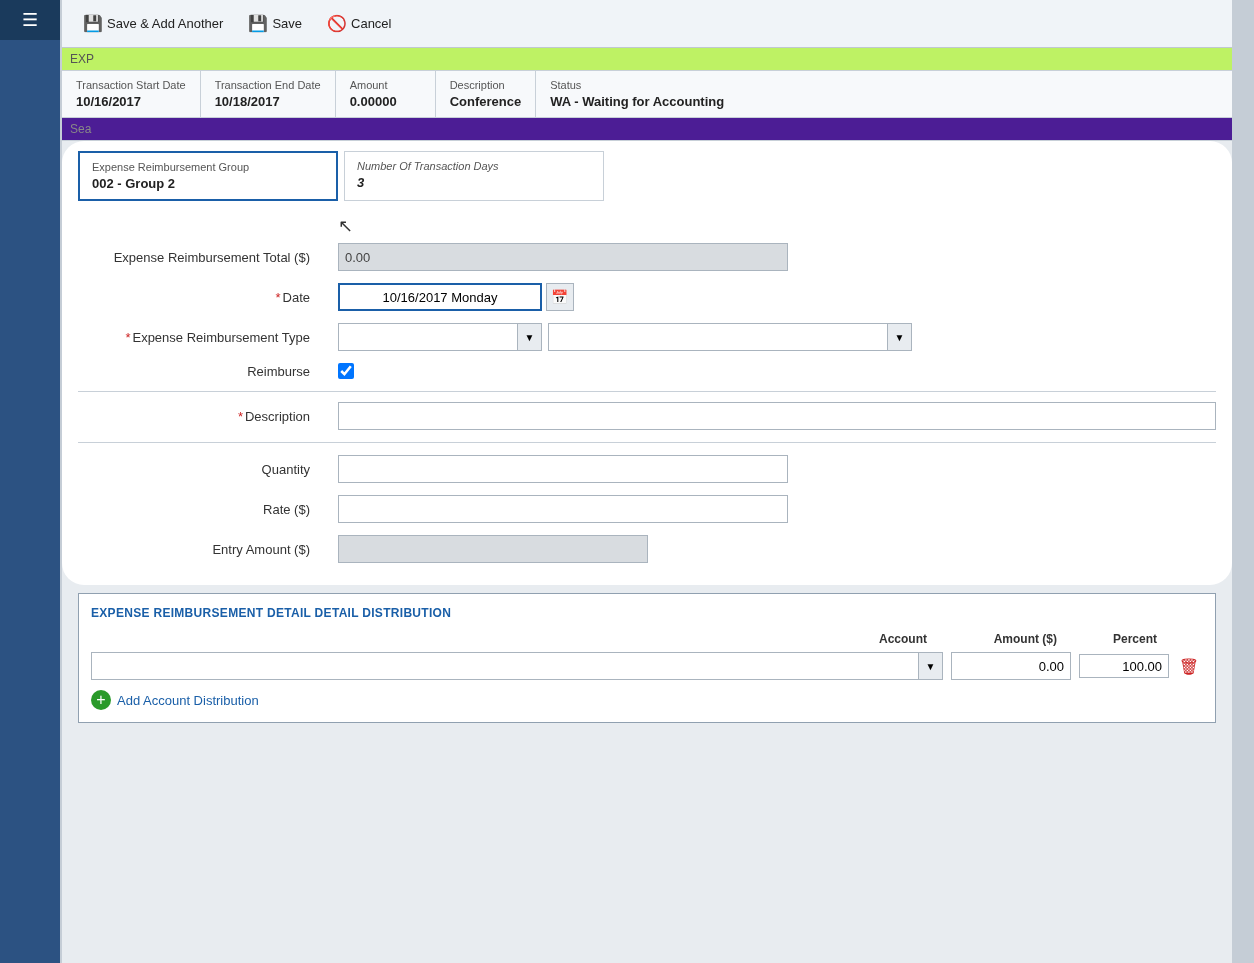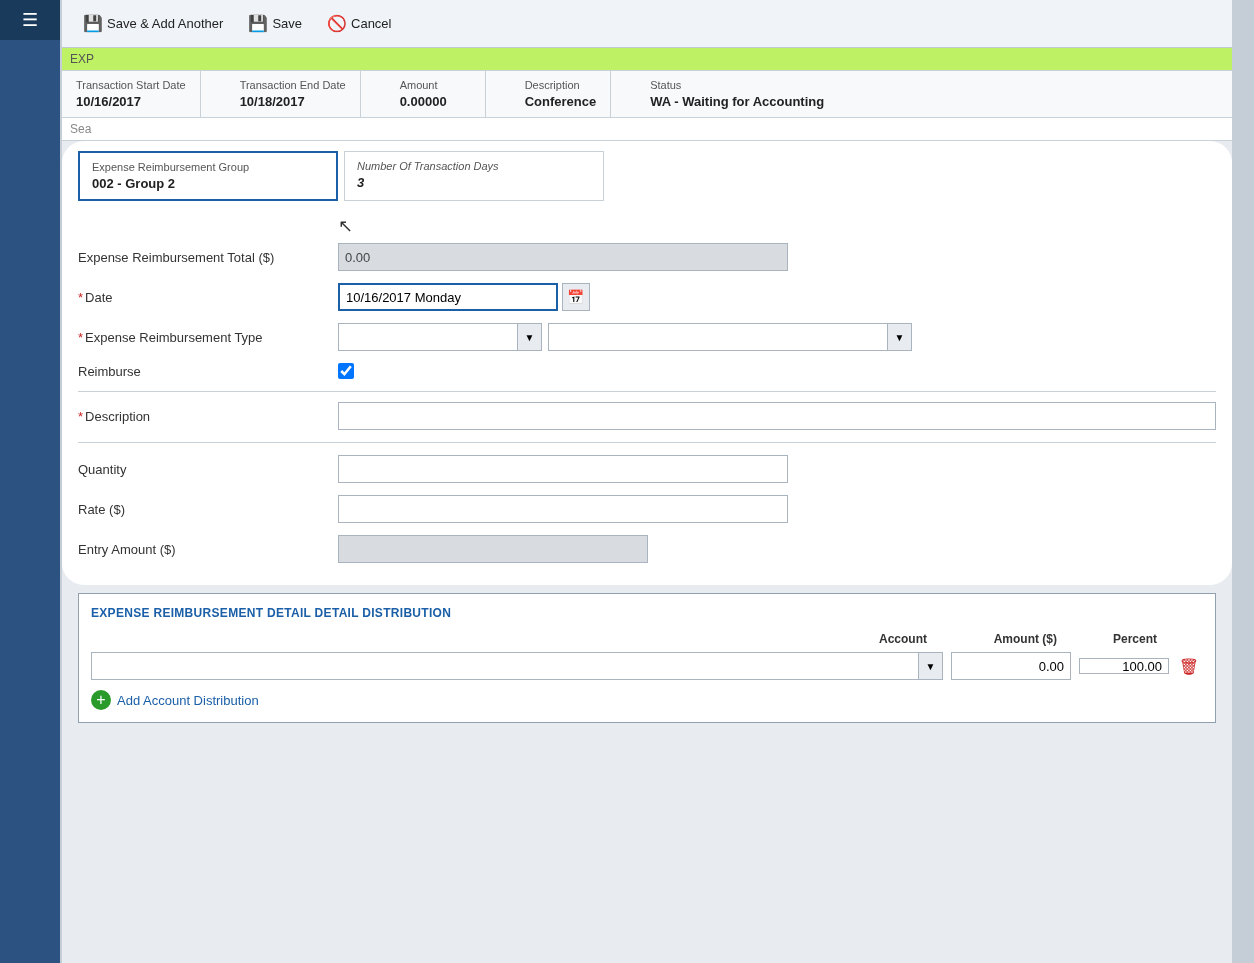--- a/index.html
+++ b/index.html
@@ -70,21 +70,20 @@
       justify-content: center;
     }
     .save-icon { color: #1a5fa8; font-size: 16px; }
     .cancel-icon { color: #cc2222; font-size: 16px; }
 
     
     .info-header {
       display: flex;
       border-bottom: 1px solid #c8d0d8;
       background: #f7f9fb;
-      gap: 25px;
     }
     .info-cell {
       padding: 8px 14px;
       border-right: 1px solid #c8d0d8;
       min-width: 100px;
     }
     .info-cell:last-child { border-right: none; }
     .info-label {
       font-size: 11px;
       color: #555;
@@ -134,23 +133,23 @@
       font-style: italic;
     }
 
     
     .form-row {
       display: flex;
       align-items: center;
       margin-bottom: 12px;
     }
     .form-label {
-      text-align: left;
+      text-align: right;
       min-width: 260px;
-      padding-right: 16px;
+      padding-right: 28px;
       font-size: 13px;
       color: #333;
     }
     .form-label.required::before {
       content: '*';
       color: #cc2222;
       margin-right: 2px;
     }
     .form-input {
       height: 28px;
@@ -282,21 +281,21 @@
       width: 120px;
       height: 28px;
       border: 1px solid #aab4be;
       padding: 3px 6px;
       font-size: 13px;
       text-align: right;
       margin-left: 8px;
     }
     .account-percent-input {
       width: 90px;
-      height: 16px;
+      height: 24px;
       border: 1px solid #aab4be;
       padding: 3px 6px;
       font-size: 13px;
       text-align: right;
       margin-left: 8px;
     }
     .delete-btn {
       width: 28px;
       height: 28px;
       background: none;
@@ -417,21 +416,21 @@
     <div class="info-cell">
       <div class="info-label">Description</div>
       <div class="info-value">Conference</div>
     </div>
     <div class="info-cell" style="flex:1;">
       <div class="info-label">Status</div>
       <div class="info-value">WA - Waiting for Accounting</div>
     </div>
   </div>
 
-  <div style="background:#ffffff; padding:4px 8px; font-size:12px; color:#888; border-bottom:1px solid #c8d0d8; display:flex; align-items:center; gap:4px;">
+  <div style="background:#4c1d95; padding:4px 8px; font-size:12px; color:#888; border-bottom:1px solid #c8d0d8; display:flex; align-items:center; gap:4px;">
     <span>Sea</span>
   </div>
 
   <div class="form-section">
 
     <div class="group-row">
       <div class="group-box">
         <div class="group-label">Expense Reimbursement Group</div>
         <div class="group-value">002 - Group 2</div>
       </div>
@@ -444,21 +443,21 @@
     <div style="margin-left:260px; margin-bottom:6px; font-size:18px; color:#333;">↖</div>
 
     <div class="form-row">
       <div class="form-label">Expense Reimbursement Total ($)</div>
       <input type="text" class="form-input readonly" style="width: 450px;" readonly="" value="0.00">
     </div>
 
     <div class="form-row">
       <div class="form-label required">Date</div>
       <div class="date-row">
-        <input type="text" class="form-input highlighted" style="width: 220px;" value="10/16/2017 Monday">
+        <input type="text" class="form-input highlighted" style="width: 204px; text-align: center;" value="10/16/2017 Monday">
         <button class="cal-btn">
           <span>📅</span>
         </button>
       </div>
     </div>
 
     <div class="form-row">
       <div class="form-label required">Expense Reimbursement Type</div>
       <div class="dropdown-group">
         <select class="dropdown-select" style="width:180px;"></select>

